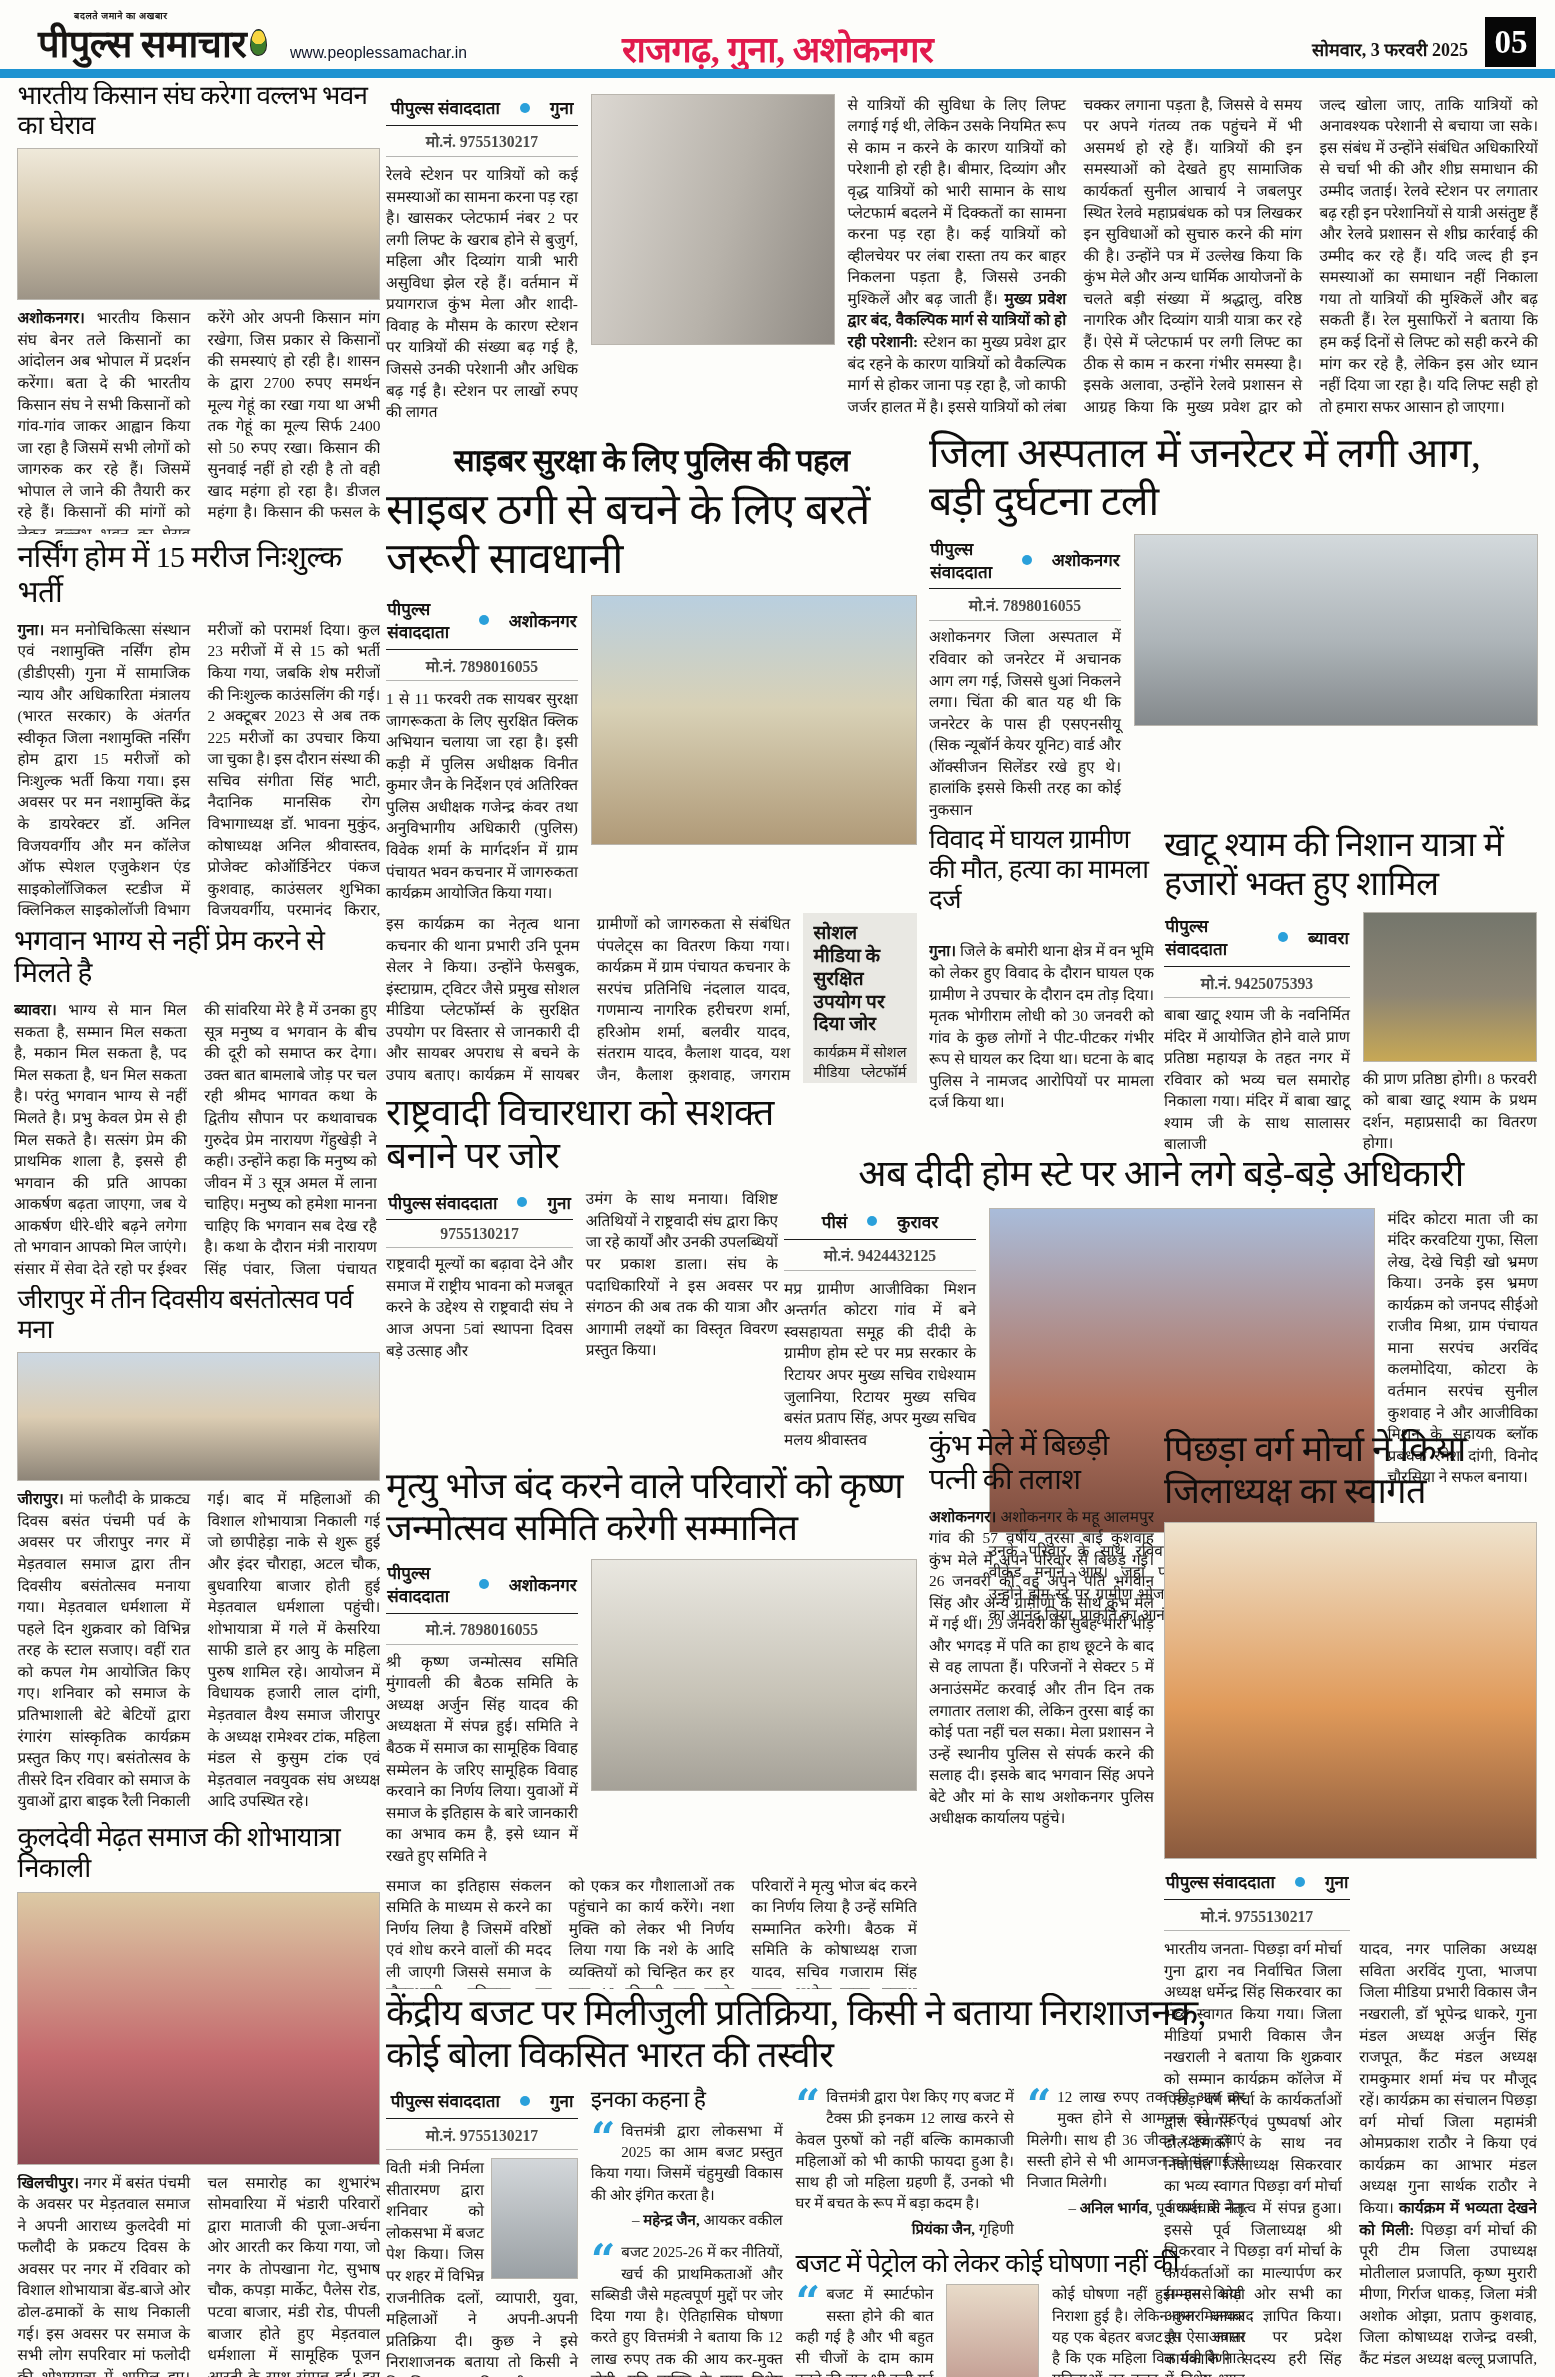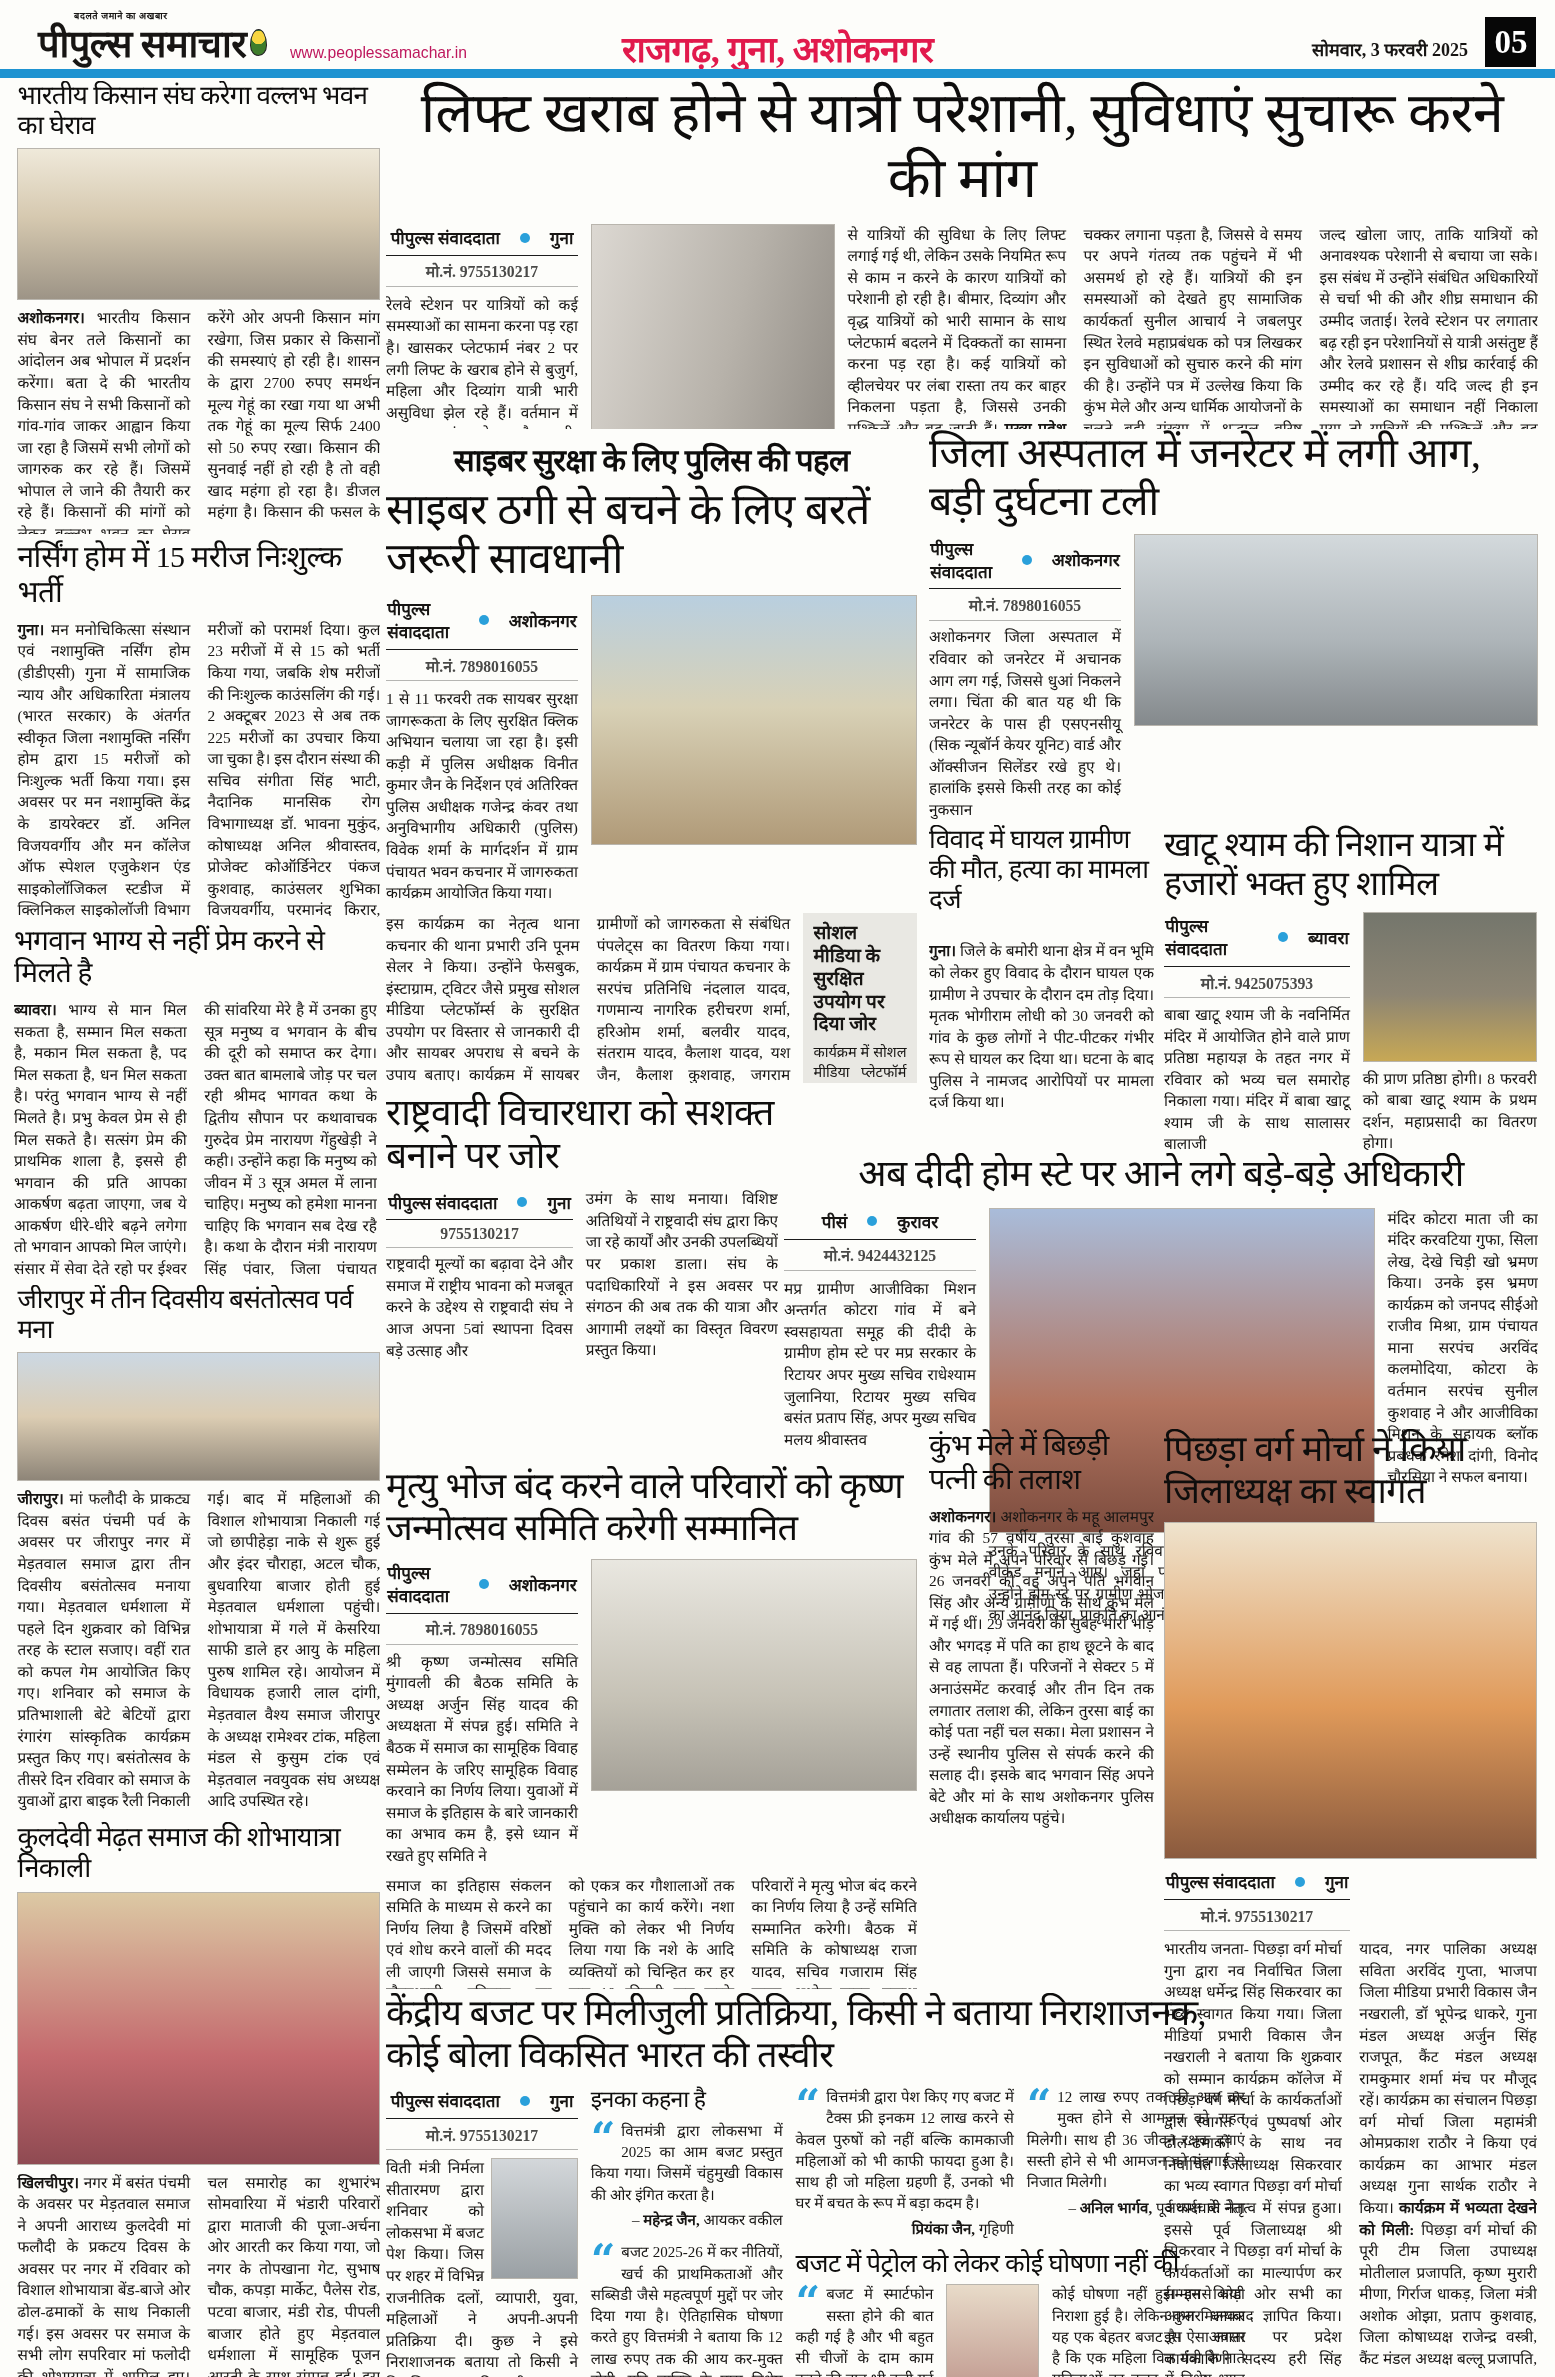--- a/index.html
+++ b/index.html
@@ -26,21 +26,21 @@
   .q{font-size:15px;line-height:1.42;text-align:justify}
   .qm{float:left;color:#2aa0da;font-size:43px;line-height:.65;font-weight:800;margin:4.6px 5.8px 0 0;
       font-family:"DejaVu Serif",serif}
   .qattr{text-align:right;font-size:15px;margin-top:4.6px}
   .qattr b{font-weight:800}
   
   .tagline{position:absolute;left:74px;top:9.3px;font-size:9.3px;font-weight:700;letter-spacing:0.6px}
   .logo{position:absolute;left:38px;top:16.3px;font-size:38px;font-weight:900;letter-spacing:-0.6px;display:flex;align-items:center;gap:3.5px}
   .nib{width:17.4px;height:27px;background:radial-gradient(circle at 50% 30%,#f7d640 0 35%,#3f7d2c 36% 100%);
        border-radius:50% 50% 50% 50%/60% 60% 40% 40%;border:1.2px solid #222}
-  .site{position:absolute;left:290px;top:44px;font-size:15.7px;color:#be185d;font-family:"Liberation Sans",sans-serif}
+  .site{position:absolute;left:290px;top:44px;font-size:15.7px;color:#0f172a;font-family:"Liberation Sans",sans-serif}
   .region{position:absolute;left:0;right:0;top:24.4px;text-align:center;font-size:36px;font-weight:900;color:#e11a4c;letter-spacing:-0.6px}
   .dateline{position:absolute;right:87px;top:37px;font-size:18px;font-weight:800}
   .pagebox{position:absolute;right:18.6px;top:17.4px;width:51px;height:50px;background:#070707;color:#fff;
            display:flex;align-items:center;justify-content:center;font-size:33px;font-weight:800}
   .bluebar{position:absolute;left:0;top:69px;width:100%;height:8.7px;background:#1e93d1}
   
   .ph-kisan{background:linear-gradient(180deg,#efe9da 0%,#d6c9b0 45%,#9d9486 100%)}
   .ph-lift{background:linear-gradient(105deg,#dcd8d2 0%,#b7b2aa 55%,#8f8a83 100%)}
   .ph-cyber{background:linear-gradient(180deg,#b9cfdf 0%,#d8d1b6 45%,#b09a78 100%)}
   .ph-gen{background:linear-gradient(180deg,#d3d9dc 0%,#aeb5b9 55%,#84898c 100%)}
@@ -74,21 +74,20 @@
   <section class="art" style="left:17.4px;top:81px;width:363px;height:453px">
     <h2 class="hl" style="font-size:26px">भारतीय किसान संघ करेगा वल्लभ भवन का घेराव</h2>
     <div class="photo ph-kisan" style="height:152px;margin:7px 0;width:100%"></div>
     <div class="body c2" style="height:244px">
       <b>अशोकनगर।</b>
       <span>भारतीय किसान संघ बेनर तले किसानों का आंदोलन अब भोपाल में प्रदर्शन करेंगा। बता दे की भारतीय किसान संघ ने सभी किसानों को गांव-गांव जाकर आह्वान किया जा रहा है जिसमें सभी लोगों को जागरुक कर रहे हैं। जिसमें भोपाल ले जाने की तैयारी कर रहे हैं। किसानों की मांगों को लेकर वल्लभ भवन का घेराव करेंगे ओर अपनी किसान मांग रखेगा, जिस प्रकार से किसानों की समस्याएं हो रही है। शासन के द्वारा 2700 रुपए समर्थन मूल्य गेहूं का रखा गया था अभी तक गेहूं का मूल्य सिर्फ 2400 सो 50 रुपए रखा। किसान की सुनवाई नहीं हो रही है तो वही खाद महंगा हो रहा है। डीजल महंगा है। किसान की फसल के दाम नहीं बढ़ रहे है। किसान और भी परेशान है।</span>
     </div>
   </section>
 
   <section class="art" style="left:386px;top:81px;width:1152px;height:348px">
-    <h1 class="hl" style="font-size:56px;text-align:center">लिफ्ट खराब होने से यात्री परेशानी, सुविधाएं सुचारू करने की मांग</h1>
     <div class="row" style="margin-top:12.8px">
       <div style="flex:0 0 192px">
         <div class="byrow">
           <span>पीपुल्स संवाददाता</span>
           <span class="bydot"></span>
           <span>गुना</span>
         </div>
         <div class="phone">मो.नं. 9755130217</div>
         <div class="body" style="margin-top:7px">रेलवे स्टेशन पर यात्रियों को कई समस्याओं का सामना करना पड़ रहा है। खासकर प्लेटफार्म नंबर 2 पर लगी लिफ्ट के खराब होने से बुजुर्ग, महिला और दिव्यांग यात्री भारी असुविधा झेल रहे हैं। वर्तमान में प्रयागराज कुंभ मेला और शादी-विवाह के मौसम के कारण स्टेशन पर यात्रियों की संख्या बढ़ गई है, जिससे उनकी परेशानी और अधिक बढ़ गई है। स्टेशन पर लाखों रुपए की लागत</div>
       </div>

